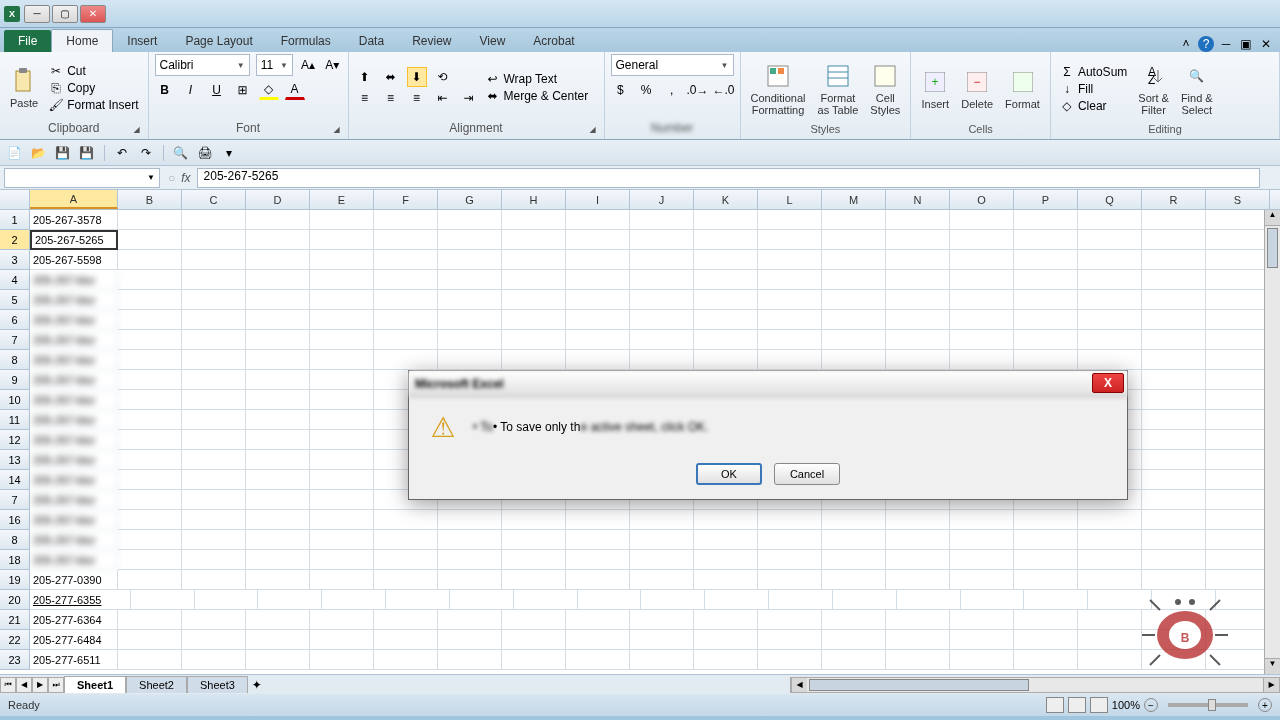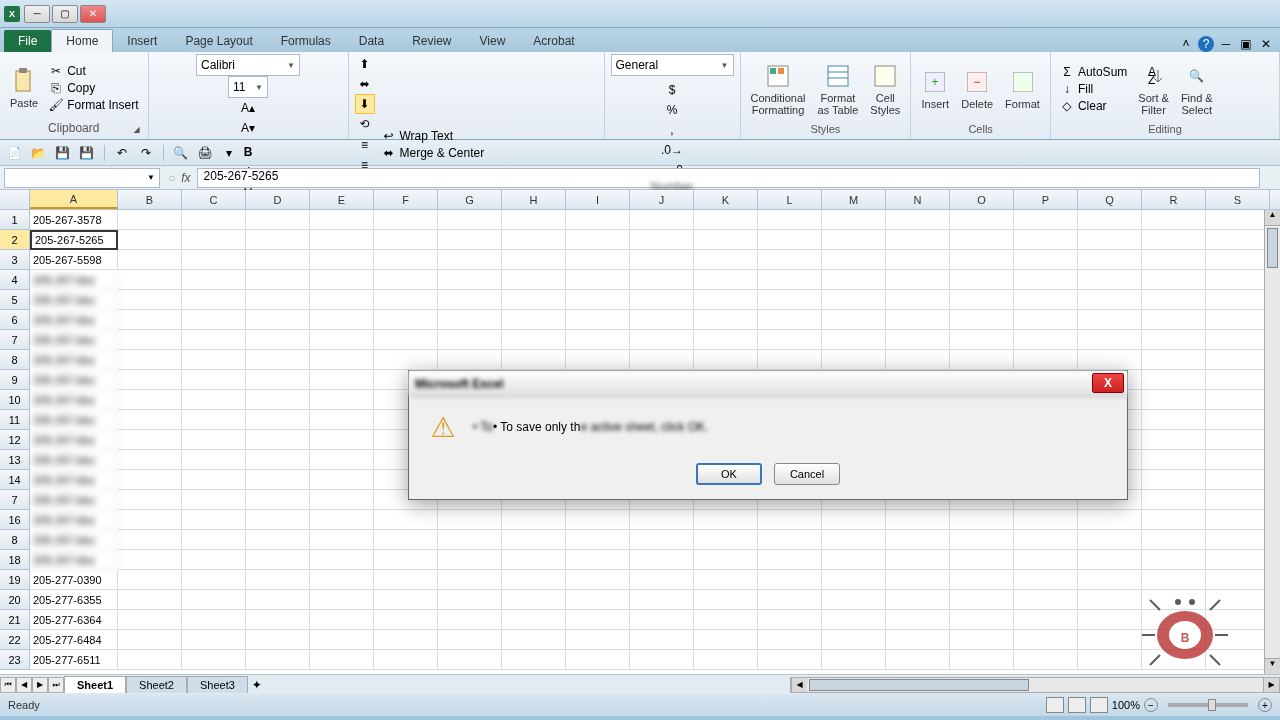--- a/index.html
+++ b/index.html
@@ -27,21 +27,21 @@
 .group-body { flex: 1; display: flex; align-items: center; gap: 4px; }
 .group-label { text-align: center; font-size: 11px; color: #555; padding-bottom: 2px; position: relative; }
 .group-launcher { position: absolute; right: 0; bottom: 2px; width: 10px; height: 10px; font-size: 8px; cursor: pointer; }
 
 .big-btn { display: flex; flex-direction: column; align-items: center; padding: 2px 4px; cursor: pointer; gap: 2px; }
 .big-btn .icon { width: 28px; height: 28px; display: flex; align-items: center; justify-content: center; }
 .big-btn .label { font-size: 11px; color: #333; text-align: center; line-height: 12px; }
 .small-btn { display: flex; align-items: center; gap: 4px; padding: 1px 3px; cursor: pointer; font-size: 11px; }
 .small-btn .icon { width: 14px; height: 14px; display: flex; align-items: center; justify-content: center; }
 .stack { display: flex; flex-direction: column; gap: 1px; }
-.inline-row { display: flex; align-items: center; gap: 0; flex-direction: column; }
+.inline-row { display: flex; align-items: center; gap: 6px; }
 
 .dropdown { height: 22px; background: white; border: 1px solid #abc; display: flex; align-items: center; padding: 0 4px; cursor: pointer; }
 .dropdown .arrow { margin-left: auto; font-size: 8px; color: #555; }
 .btn-box { width: 20px; height: 20px; border: 1px solid transparent; display: flex; align-items: center; justify-content: center; cursor: pointer; }
 .btn-box.active { border-color: #f8c030; background: #ffe8a0; }
 
 
 .qat { height: 26px; background: linear-gradient(to bottom, #e8eff5, #d8e4ee); border-bottom: 1px solid #b0c4d6; display: flex; align-items: center; padding: 0 6px; gap: 6px; }
 .qat-btn { width: 18px; height: 18px; display: flex; align-items: center; justify-content: center; cursor: pointer; }
 .qat-sep { width: 1px; height: 16px; background: #b0c0d0; margin: 0 2px; }
@@ -819,21 +819,21 @@
         <div class="cell" style="width: 64px;"></div>
         <div class="cell" style="width: 64px;"></div>
         <div class="cell" style="width: 64px;"></div>
         <div class="cell" style="width: 64px;"></div>
         <div class="cell" style="width: 64px;"></div>
         <div class="cell" style="width: 64px;"></div>
         <div class="cell" style="width: 64px;"></div>
       </div>
       <div class="row">
         <div class="row-h">20</div>
-        <div class="cell" style="width: 88px;">205-277-6355</div>
+        <div class="cell" style="width: 101px; text-decoration: underline;">205-277-6355</div>
         <div class="cell" style="width: 64px;"></div>
         <div class="cell" style="width: 64px;"></div>
         <div class="cell" style="width: 64px;"></div>
         <div class="cell" style="width: 64px;"></div>
         <div class="cell" style="width: 64px;"></div>
         <div class="cell" style="width: 64px;"></div>
         <div class="cell" style="width: 64px;"></div>
         <div class="cell" style="width: 64px;"></div>
         <div class="cell" style="width: 64px;"></div>
         <div class="cell" style="width: 64px;"></div>

